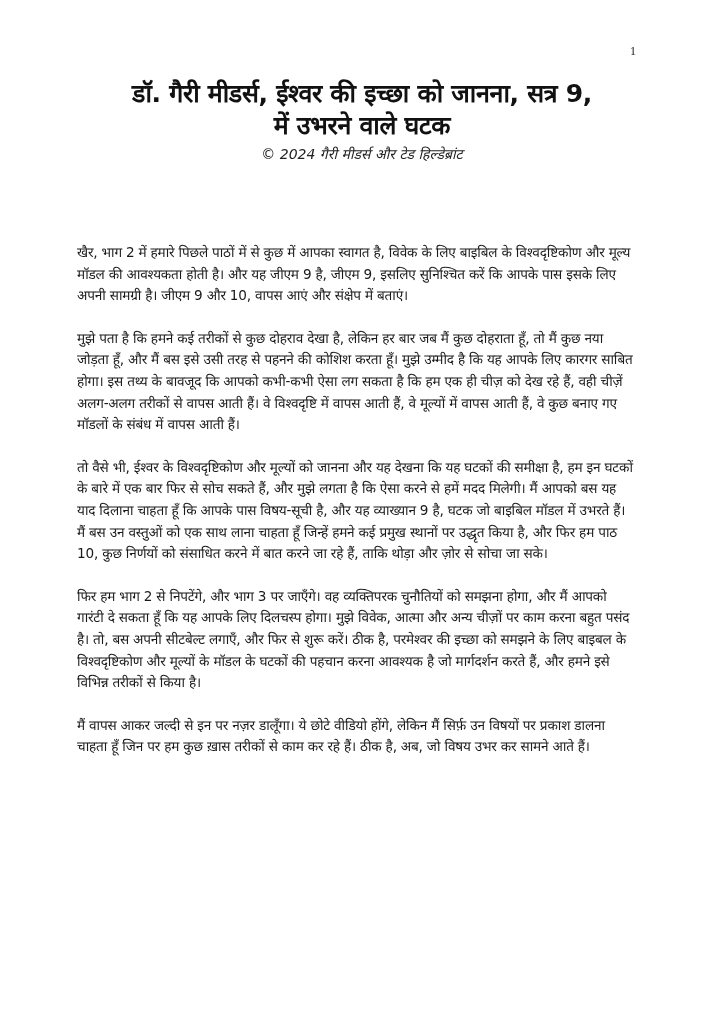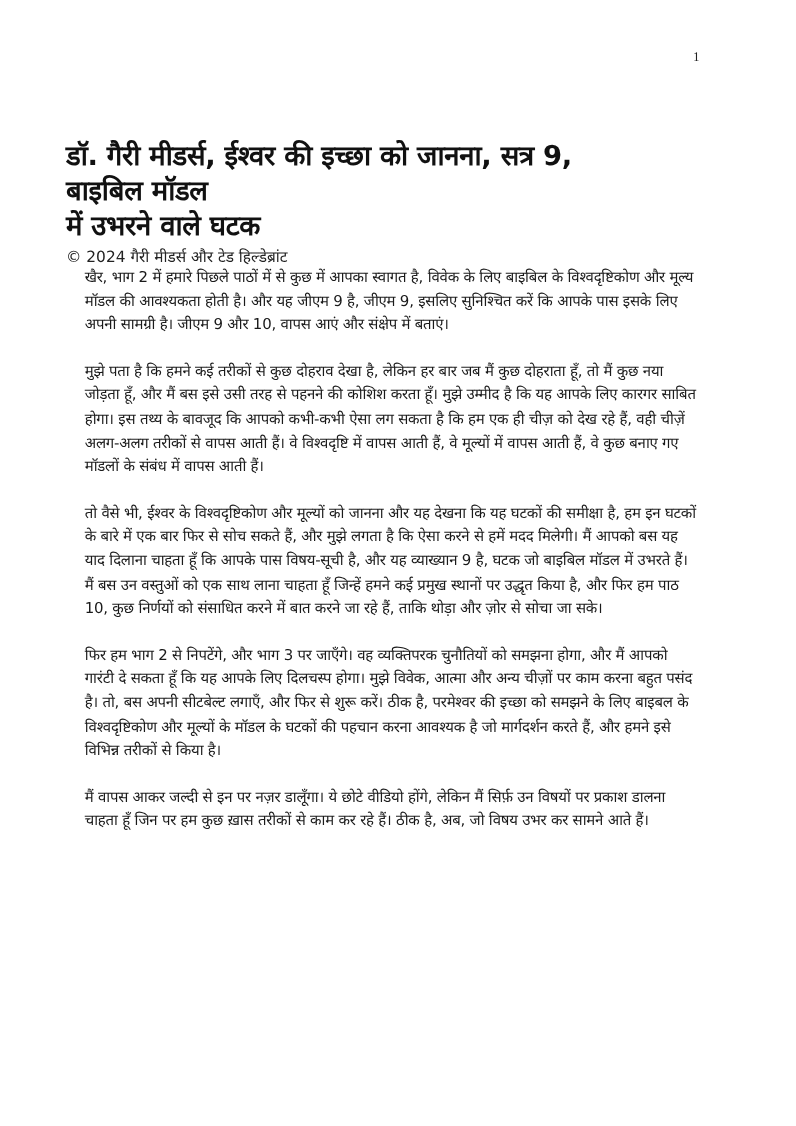--- a/index.html
+++ b/index.html
@@ -21,35 +21,35 @@
       right: 88px;
       font-family: "Liberation Serif", "DejaVu Serif", serif;
       font-size: 12px;
       color: #222;
     }
     .title-block {
       position: absolute;
       top: 78px;
       left: 60px;
       width: 604px;
-      text-align: left;
-      margin-top: 48px;
+      text-align: center;
     }
     .title-line {
       font-size: 25px;
       font-weight: bold;
       line-height: 32px;
       color: #111;
       letter-spacing: -0.3px;
     }
     .copyright {
       font-size: 14px;
       line-height: 20px;
       margin-top: 2px;
       color: #222;
+      font-style: italic;
     }
     .body-text {
       position: absolute;
       top: 242px;
       left: 77px;
       width: 560px;
     }
     .para {
       font-size: 13.6px;
       line-height: 21.6px;
@@ -58,21 +58,20 @@
       letter-spacing: -0.2px;
     }
   </style>
 </head>
 <body>
 
 <div class="page-number">1</div>
 
 <div class="title-block">
   <div class="title-line">डॉ. गैरी मीडर्स, ईश्वर की इच्छा को जानना, सत्र 9,</div>
-  <div class="title-line">बाइबिल मॉडल</div>
   <div class="title-line">में उभरने वाले घटक</div>
   <div class="copyright">© 2024 गैरी मीडर्स और टेड हिल्डेब्रांट</div>
 </div>
 
 <div class="body-text">
   <p class="para">खैर, भाग 2 में हमारे पिछले पाठों में से कुछ में आपका स्वागत है, विवेक के लिए बाइबिल के विश्वदृष्टिकोण और मूल्य मॉडल की आवश्यकता होती है। और यह जीएम 9 है, जीएम 9, इसलिए सुनिश्चित करें कि आपके पास इसके लिए अपनी सामग्री है। जीएम 9 और 10, वापस आएं और संक्षेप में बताएं।</p>
   <p class="para">मुझे पता है कि हमने कई तरीकों से कुछ दोहराव देखा है, लेकिन हर बार जब मैं कुछ दोहराता हूँ, तो मैं कुछ नया जोड़ता हूँ, और मैं बस इसे उसी तरह से पहनने की कोशिश करता हूँ। मुझे उम्मीद है कि यह आपके लिए कारगर साबित होगा। इस तथ्य के बावजूद कि आपको कभी-कभी ऐसा लग सकता है कि हम एक ही चीज़ को देख रहे हैं, वही चीज़ें अलग-अलग तरीकों से वापस आती हैं। वे विश्वदृष्टि में वापस आती हैं, वे मूल्यों में वापस आती हैं, वे कुछ बनाए गए मॉडलों के संबंध में वापस आती हैं।</p>
   <p class="para">तो वैसे भी, ईश्वर के विश्वदृष्टिकोण और मूल्यों को जानना और यह देखना कि यह घटकों की समीक्षा है, हम इन घटकों के बारे में एक बार फिर से सोच सकते हैं, और मुझे लगता है कि ऐसा करने से हमें मदद मिलेगी। मैं आपको बस यह याद दिलाना चाहता हूँ कि आपके पास विषय-सूची है, और यह व्याख्यान 9 है, घटक जो बाइबिल मॉडल में उभरते हैं। मैं बस उन वस्तुओं को एक साथ लाना चाहता हूँ जिन्हें हमने कई प्रमुख स्थानों पर उद्धृत किया है, और फिर हम पाठ 10, कुछ निर्णयों को संसाधित करने में बात करने जा रहे हैं, ताकि थोड़ा और ज़ोर से सोचा जा सके।</p>
   <p class="para">फिर हम भाग 2 से निपटेंगे, और भाग 3 पर जाएँगे। वह व्यक्तिपरक चुनौतियों को समझना होगा, और मैं आपको गारंटी दे सकता हूँ कि यह आपके लिए दिलचस्प होगा। मुझे विवेक, आत्मा और अन्य चीज़ों पर काम करना बहुत पसंद है। तो, बस अपनी सीटबेल्ट लगाएँ, और फिर से शुरू करें। ठीक है, परमेश्वर की इच्छा को समझने के लिए बाइबल के विश्वदृष्टिकोण और मूल्यों के मॉडल के घटकों की पहचान करना आवश्यक है जो मार्गदर्शन करते हैं, और हमने इसे विभिन्न तरीकों से किया है।</p>
   <p class="para">मैं वापस आकर जल्दी से इन पर नज़र डालूँगा। ये छोटे वीडियो होंगे, लेकिन मैं सिर्फ़ उन विषयों पर प्रकाश डालना चाहता हूँ जिन पर हम कुछ ख़ास तरीकों से काम कर रहे हैं। ठीक है, अब, जो विषय उभर कर सामने आते हैं।</p>

